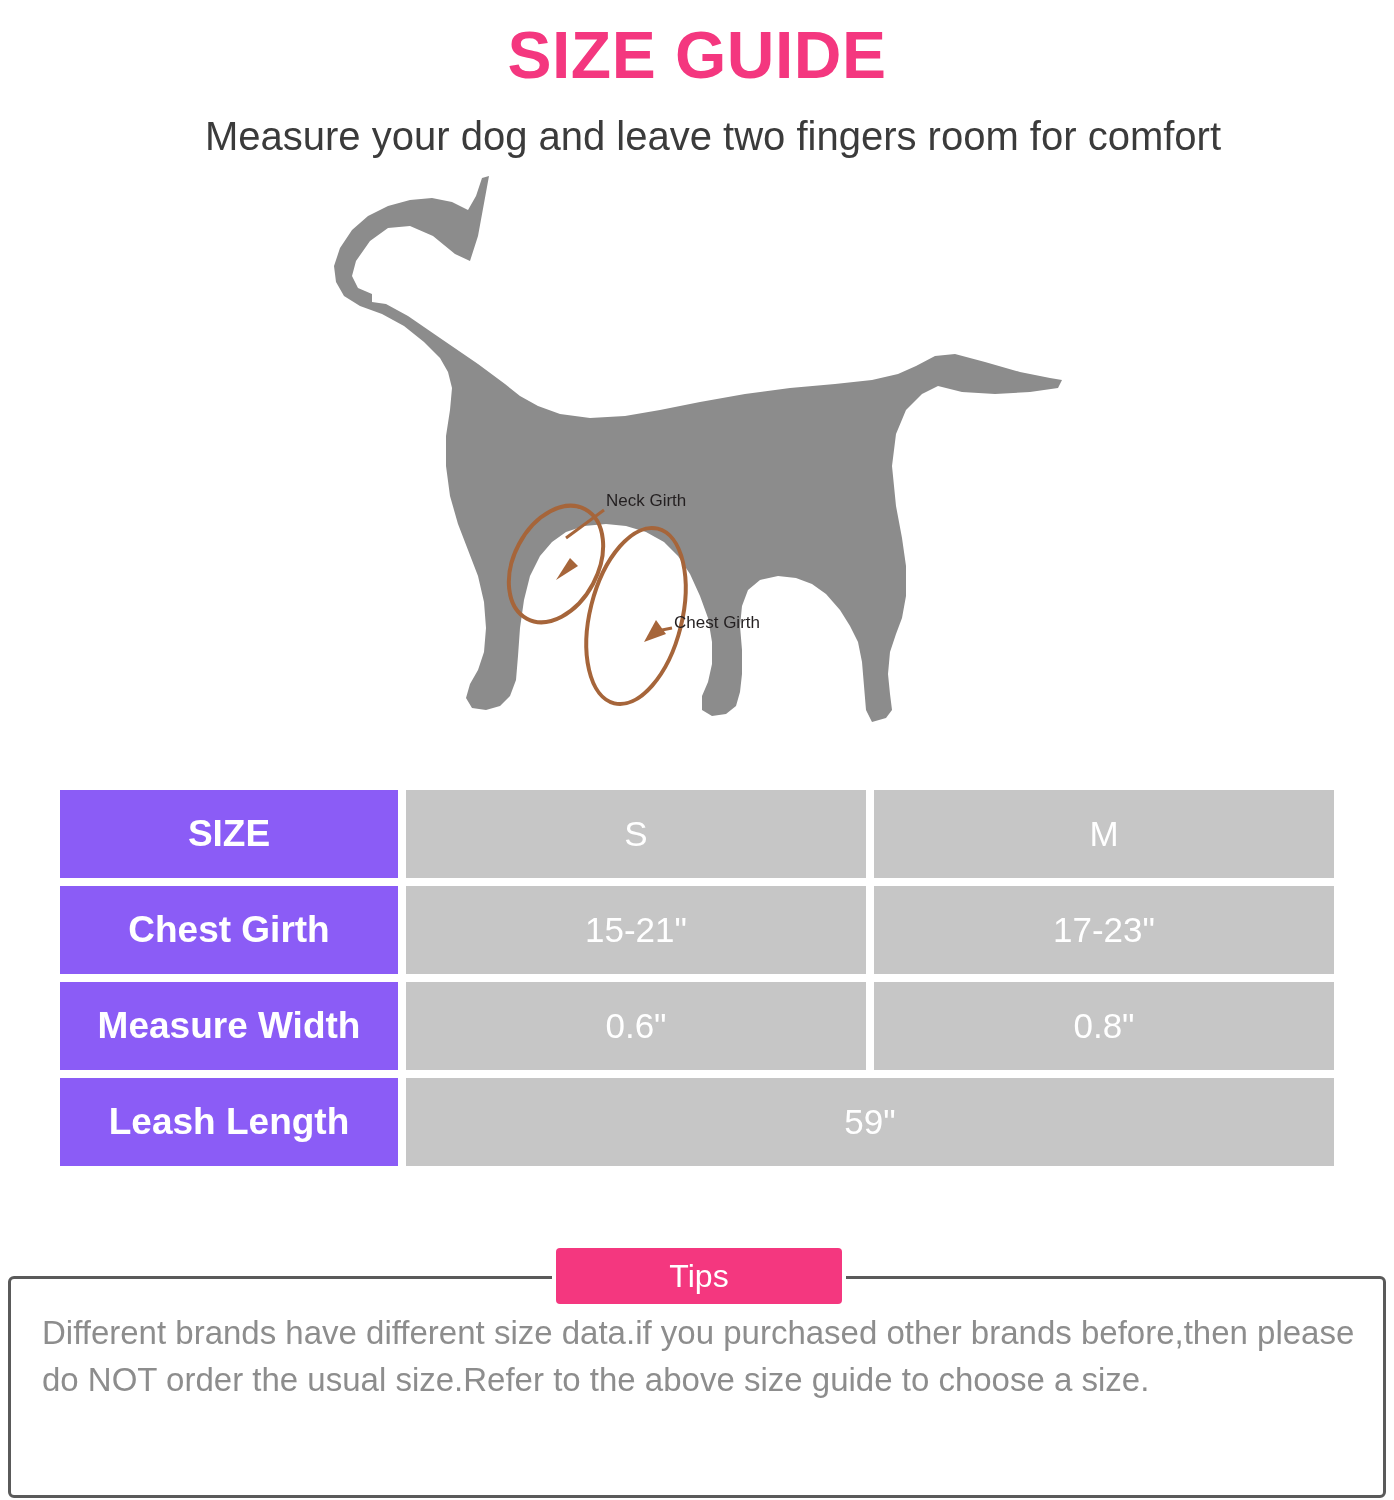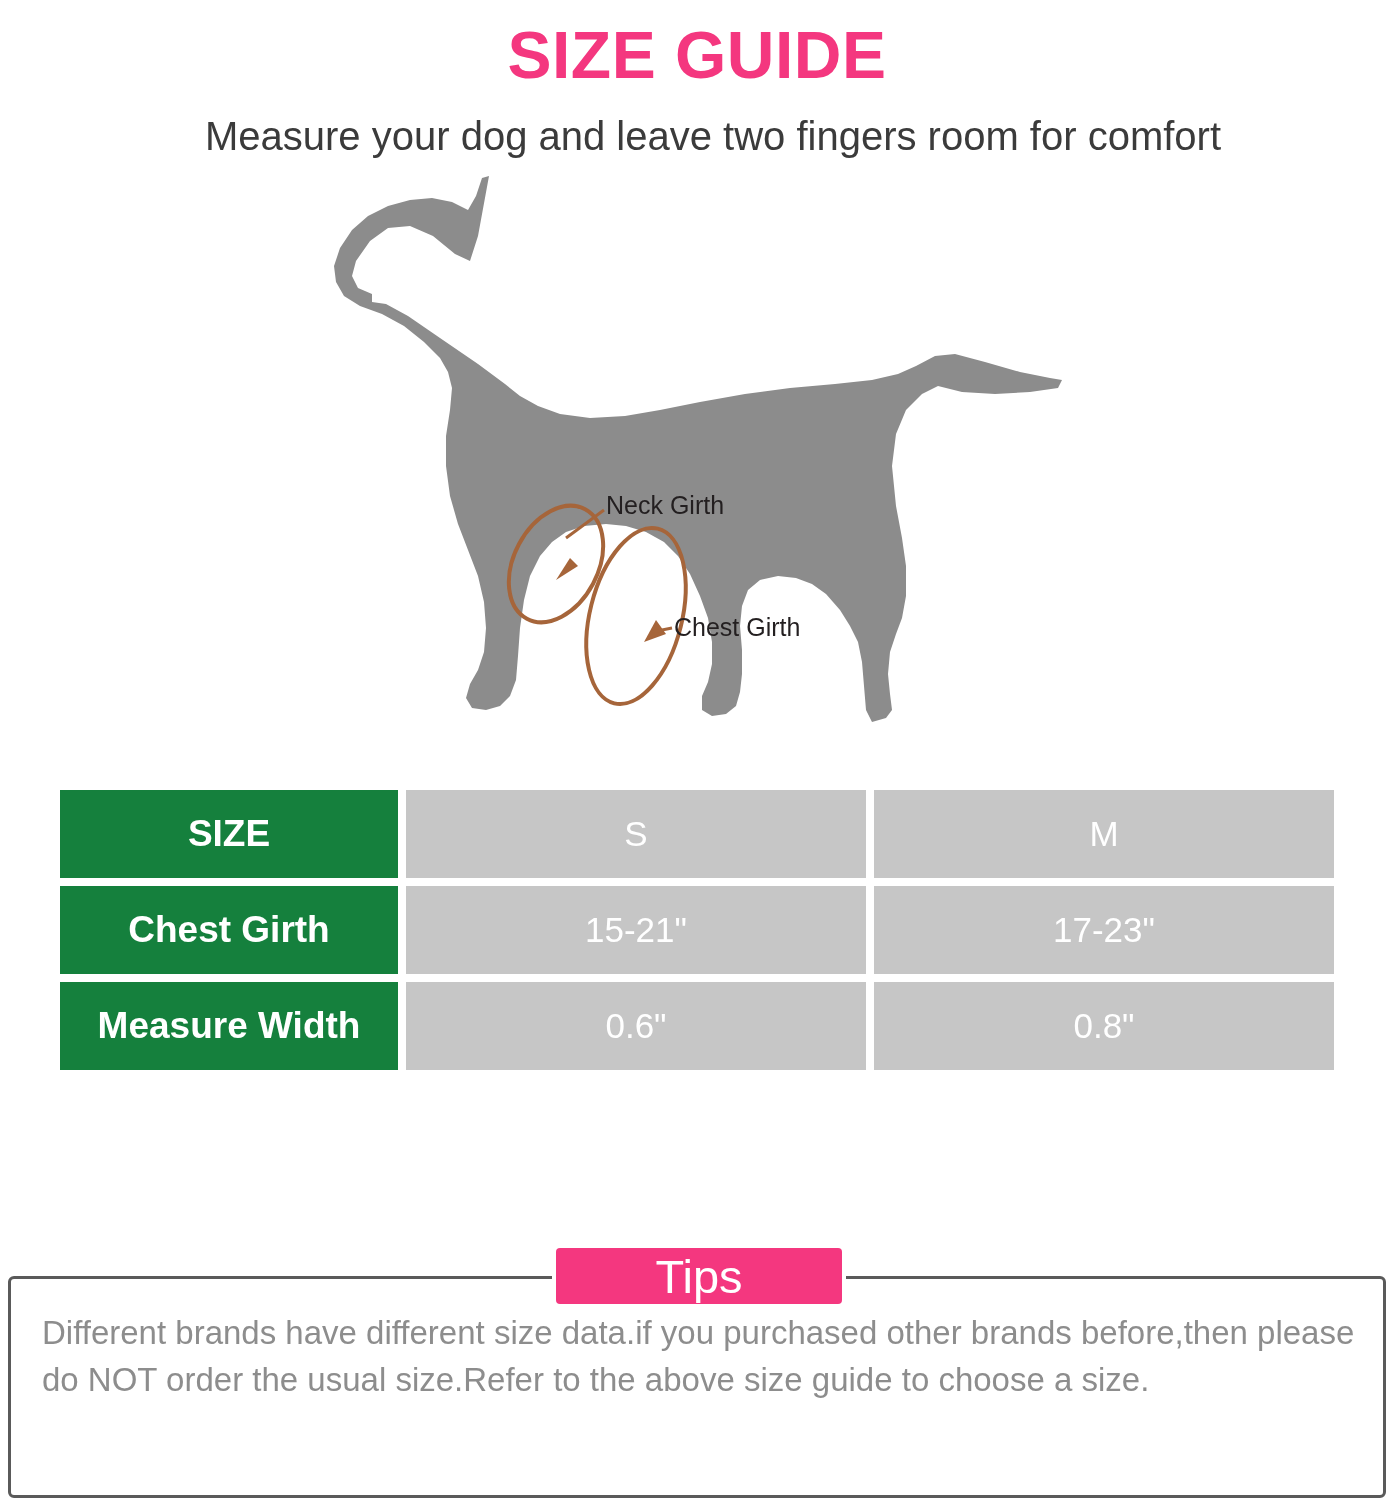--- a/index.html
+++ b/index.html
@@ -50,21 +50,21 @@
     height: 600px;
     margin-top: 8px;
   }
   .illustration svg {
     position: absolute;
     left: 0;
     top: 0;
   }
   .lbl {
     position: absolute;
-    font-size: 25px;
+    font-size: 17px;
     color: #231f20;
     font-family: "Liberation Sans", sans-serif;
     white-space: nowrap;
   }
   .lbl-neck { left: 606px; top: 325px; }
   .lbl-chest { left: 674px; top: 447px; }
 
   
   .table {
     position: absolute;
@@ -79,21 +79,21 @@
   }
   .cell {
     display: flex;
     align-items: center;
     justify-content: center;
     color: #ffffff;
     font-size: 34px;
   }
   .cell-label {
     width: 338px;
-    background: #15803d;
+    background: #8b5cf6;
     font-weight: bold;
     font-size: 37px;
   }
   .cell-val {
     flex: 1;
     background: #c6c6c6;
     margin-left: 8px;
     font-size: 35px;
   }
   .cell-wide {
@@ -112,21 +112,21 @@
   }
   .tips-badge {
     position: absolute;
     left: 548px;
     top: 0;
     width: 286px;
     height: 56px;
     background: #f4377f;
     border-radius: 4px;
     color: #ffffff;
-    font-size: 47px;
+    font-size: 32px;
     display: flex;
     align-items: center;
     justify-content: center;
     z-index: 3;
   }
   .tips-box {
     position: absolute;
     left: 0;
     top: 28px;
     width: 1378px;
@@ -343,20 +343,24 @@
       <div class="cell cell-val">15-21"</div>
       <div class="cell cell-val">17-23"</div>
     </div>
 
     <div class="trow">
       <div class="cell cell-label">Measure Width</div>
       <div class="cell cell-val">0.6"</div>
       <div class="cell cell-val">0.8"</div>
     </div>
 
+    <div class="trow">
+      <div class="cell cell-label">Leash Length</div>
+      <div class="cell cell-wide">59"</div>
+    </div>
 
   </div>
 
   <div class="tips-wrap">
     <div class="tips-box"></div>
     <div class="tips-mask"></div>
     <div class="tips-badge">Tips</div>
     <div class="tips-text">Different brands have different size data.if you purchased other brands before,then please do NOT order the usual size.Refer to the above size guide to choose a size.</div>
   </div>
 

